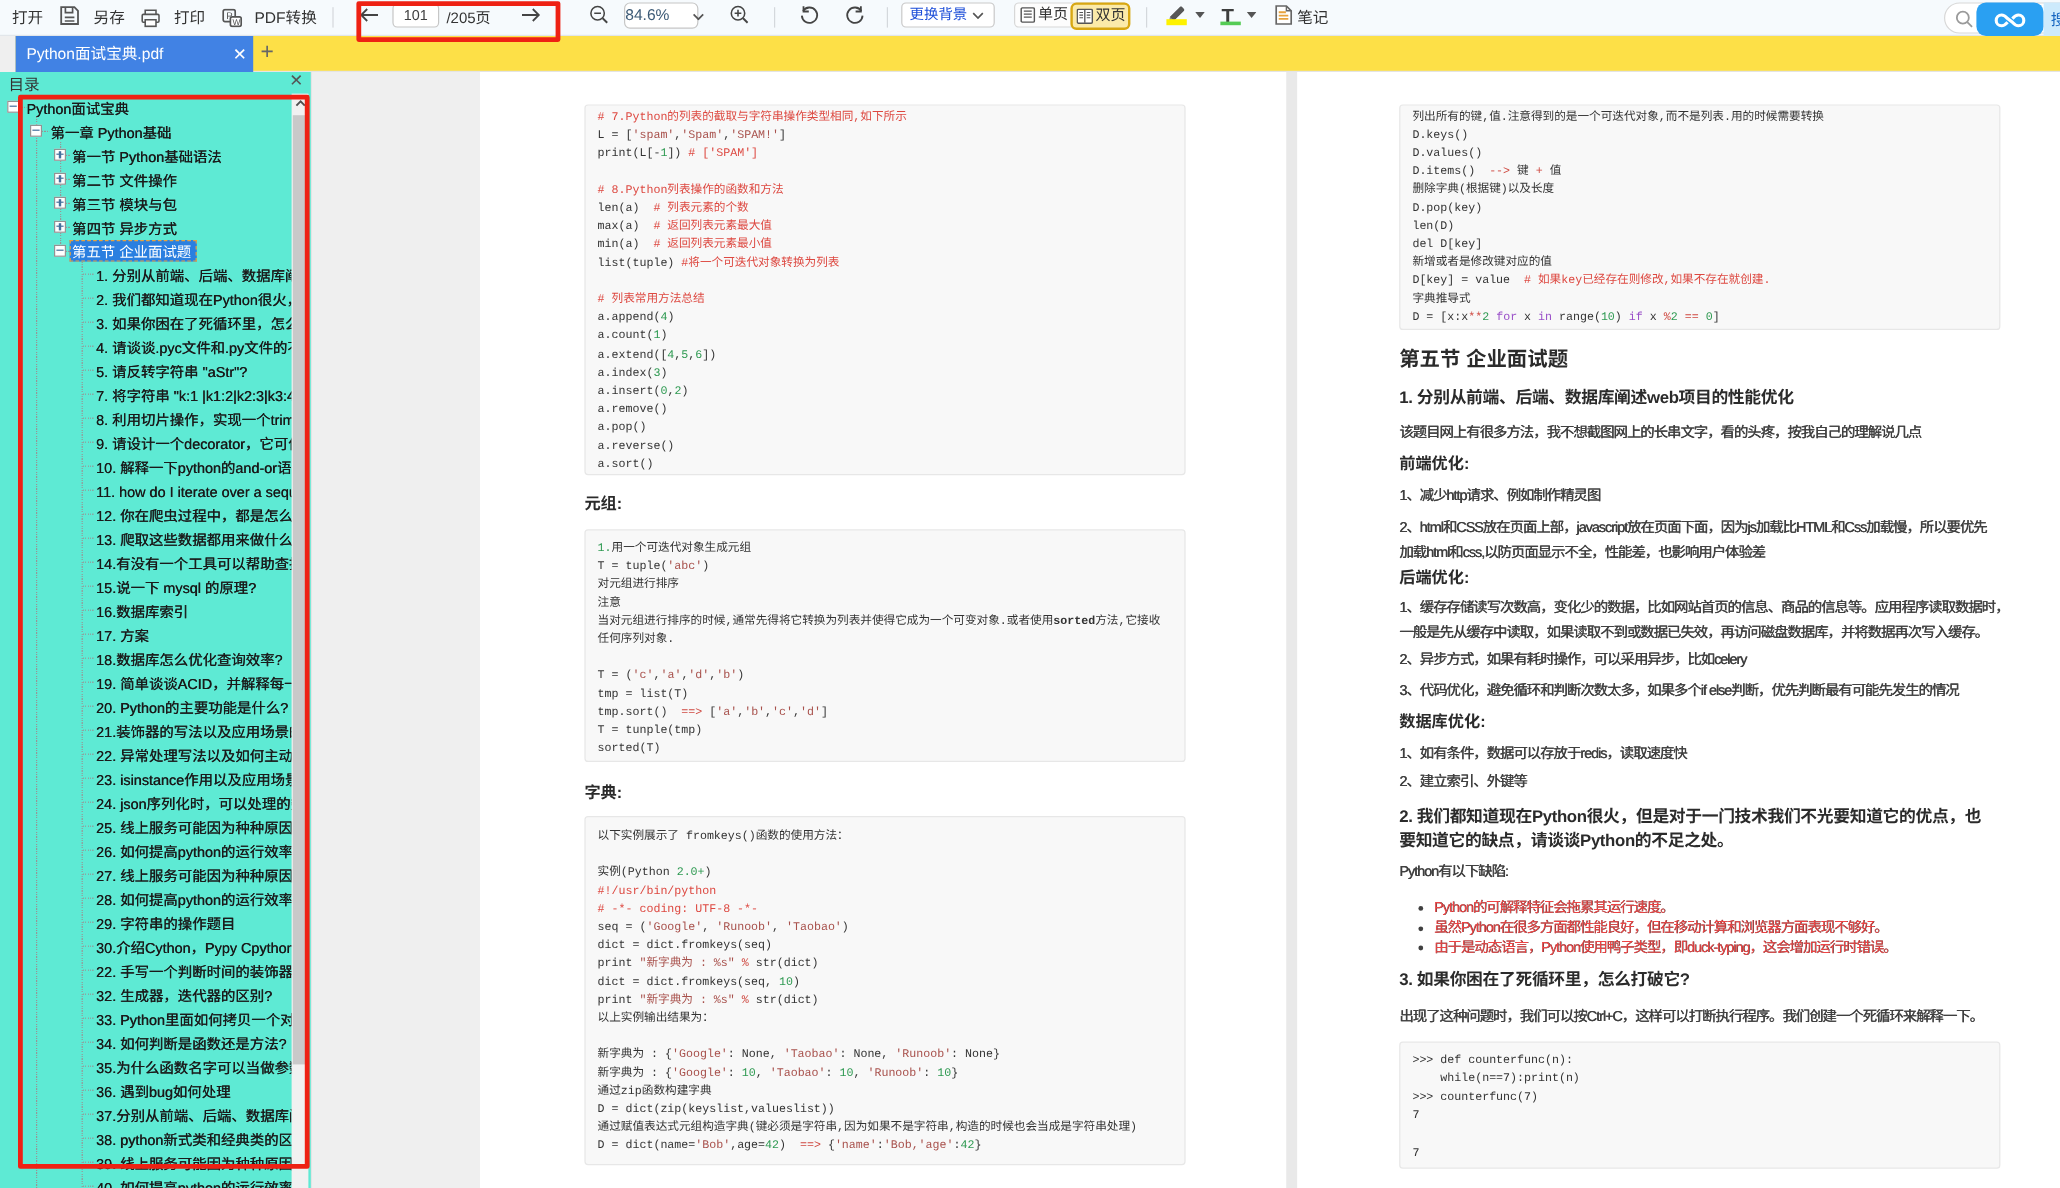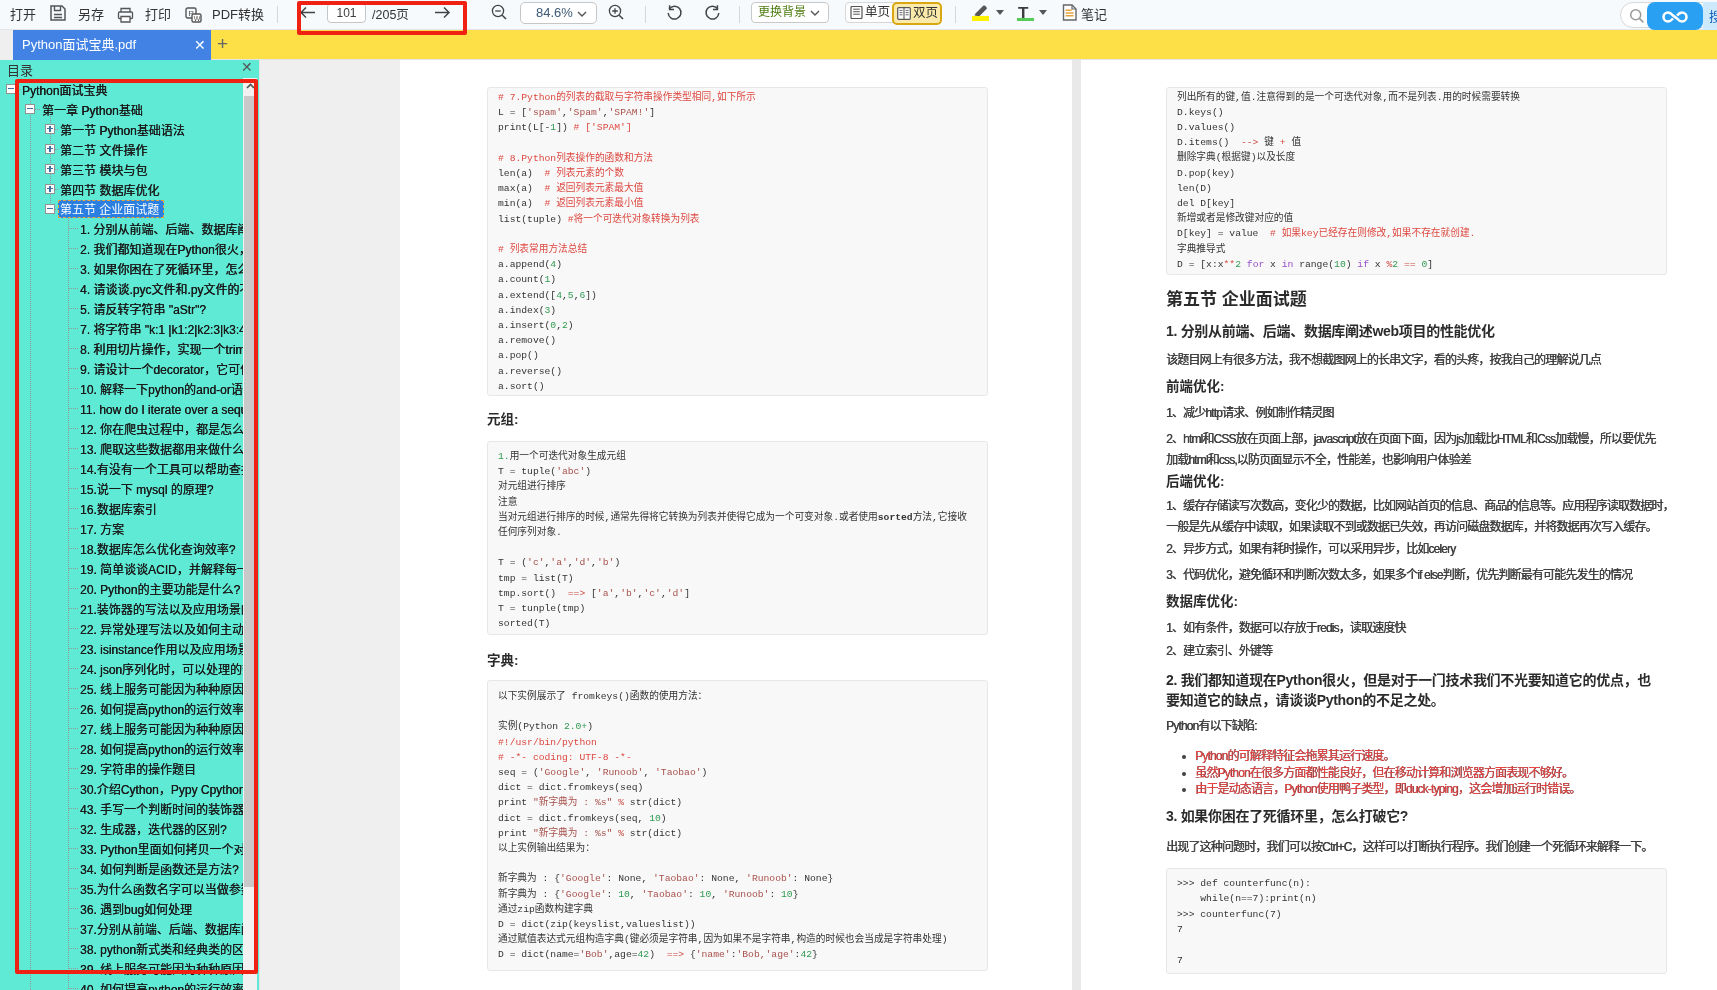--- a/index.html
+++ b/index.html
@@ -1,22 +1,22 @@
 <!DOCTYPE html>
 <html><head><meta charset="utf-8"><title>pdf</title><style>
 *{margin:0;padding:0;box-sizing:border-box}
 html,body{width:1717px;height:990px;overflow:hidden;font-family:"Liberation Sans","Noto Sans CJK SC",sans-serif;background:#efefef}
 
 #toolbar{position:absolute;left:0;top:0;width:1717px;height:30px;background:#f6fafd;border-bottom:1px solid #e2e6ea}
 #toolbar .t{position:absolute;top:0;height:30px;line-height:30px;font-size:13px;color:#333;white-space:nowrap}
 #toolbar svg{position:absolute}
 .sep{position:absolute;top:6px;width:1px;height:17px;background:#d4d8dc}
 .pgin{position:absolute;left:327px;top:3px;width:39px;height:20px;border:1px solid #c6c6c6;border-radius:4px;background:#fff;font-size:12px;color:#404040;text-align:center;line-height:18px}
-.combo{position:absolute;left:520px;top:2px;width:77px;height:22px;border:1px solid #c6c6c6;border-radius:5px;background:#fff;font-size:13px;color:#3c5a76;line-height:20px;padding-left:15px}
-.btnbg{position:absolute;left:751px;top:2px;width:78px;height:21px;border:1px solid #c9c9c9;border-radius:4px;background:#fff;font-size:12px;color:#4d7c0f;line-height:19px;padding-left:6px}
+.combo{position:absolute;left:520px;top:2px;width:62px;height:22px;border:1px solid #c6c6c6;border-radius:5px;background:#fff;font-size:13px;color:#3c5a76;line-height:20px;padding-left:0}
+.btnbg{position:absolute;left:751px;top:2px;width:78px;height:21px;border:1px solid #c9c9c9;border-radius:4px;background:#fff;font-size:12px;color:#1d4ed8;line-height:19px;padding-left:6px}
 .pgroup{position:absolute;left:845px;top:2px;width:95px;height:21px;border:1px solid #d7d7d7;border-radius:4px;background:#fdfdfd}
 .dual{position:absolute;left:46px;top:-1px;width:50px;height:23px;background:#fbeaa9;border:2px solid #d8a712;border-radius:5px}
 
 #tabbar{position:absolute;left:13px;top:30px;width:1717px;height:30px;background:#fde047;border-bottom:1px solid #e4e4e4}
 #tab1{position:absolute;left:0;top:0;width:198px;height:30px;background:#4182e4;color:#fff;font-size:13px;line-height:30px}
 #tab1 span{position:absolute;left:9px}
 #tab1 .x{position:absolute;left:181px;top:0;font-size:14px;color:#fff}
 #plus{position:absolute;left:204px;top:0;font-size:19px;color:#666;line-height:28px}
 
 #side{position:absolute;left:0;top:60px;width:260px;height:930px;background:#5eead4;border-right:1px solid #e4e4e4}
@@ -250,21 +250,21 @@
         <span class="pl"></span>
       </div>
 <div class="exp" style="left:45px;top:126px">
         <span class="mi"></span>
       </div>
 <div class="tn" style="left:22px;top:3px">Python面试宝典</div>
 <div class="tn" style="left:42px;top:23px">第一章 Python基础</div>
 <div class="tn" style="left:60px;top:43px">第一节 Python基础语法</div>
 <div class="tn" style="left:60px;top:63px">第二节 文件操作</div>
 <div class="tn" style="left:60px;top:83px">第三节 模块与包</div>
-<div class="tn" style="left:60px;top:103px">第四节 数据库优化</div>
+<div class="tn" style="left:60px;top:103px">第四节 异步方式</div>
 <div class="sel" style="left:58px;top:122px;width:106px;height:18px">
         <span>第五节 企业面试题</span>
       </div>
 <div class="tn" style="left:80px;top:142px">1. 分别从前端、后端、数据库阐述web项目的性能优化</div>
 <div class="tn" style="left:80px;top:162px">2. 我们都知道现在Python很火，但是对</div>
 <div class="tn" style="left:80px;top:182px">3. 如果你困在了死循环里，怎么打破它</div>
 <div class="tn" style="left:80px;top:202px">4. 请谈谈.pyc文件和.py文件的不同之</div>
 <div class="tn" style="left:80px;top:222px">5. 请反转字符串 "aStr"?</div>
 <div class="tn" style="left:80px;top:242px">7. 将字符串 "k:1 |k1:2|k2:3|k3:4"</div>
 <div class="tn" style="left:80px;top:262px">8. 利用切片操作，实现一个trim()函数</div>
@@ -283,21 +283,21 @@
 <div class="tn" style="left:80px;top:522px">21.装饰器的写法以及应用场景的问题</div>
 <div class="tn" style="left:80px;top:542px">22. 异常处理写法以及如何主动抛出异</div>
 <div class="tn" style="left:80px;top:562px">23. isinstance作用以及应用场景?</div>
 <div class="tn" style="left:80px;top:582px">24. json序列化时，可以处理的数据类</div>
 <div class="tn" style="left:80px;top:602px">25. 线上服务可能因为种种原因导致挂</div>
 <div class="tn" style="left:80px;top:622px">26. 如何提高python的运行效率</div>
 <div class="tn" style="left:80px;top:642px">27. 线上服务可能因为种种原因导致挂</div>
 <div class="tn" style="left:80px;top:662px">28. 如何提高python的运行效率</div>
 <div class="tn" style="left:80px;top:682px">29. 字符串的操作题目</div>
 <div class="tn" style="left:80px;top:702px">30.介绍Cython，Pypy Cpython pyth</div>
-<div class="tn" style="left:80px;top:722px">43. 手写一个判断时间的装饰器</div>
+<div class="tn" style="left:80px;top:722px">22. 手写一个判断时间的装饰器</div>
 <div class="tn" style="left:80px;top:742px">32. 生成器，迭代器的区别?</div>
 <div class="tn" style="left:80px;top:762px">33. Python里面如何拷贝一个对象?</div>
 <div class="tn" style="left:80px;top:782px">34. 如何判断是函数还是方法?</div>
 <div class="tn" style="left:80px;top:802px">35.为什么函数名字可以当做参数用?</div>
 <div class="tn" style="left:80px;top:822px">36. 遇到bug如何处理</div>
 <div class="tn" style="left:80px;top:842px">37.分别从前端、后端、数据库阐述web</div>
 <div class="tn" style="left:80px;top:862px">38. python新式类和经典类的区别?</div>
 <div class="tn" style="left:80px;top:882px">39. 线上服务可能因为种种原因导致挂</div>
 <div class="tn" style="left:80px;top:902px">40. 如何提高python的运行效率</div>
  </div>

